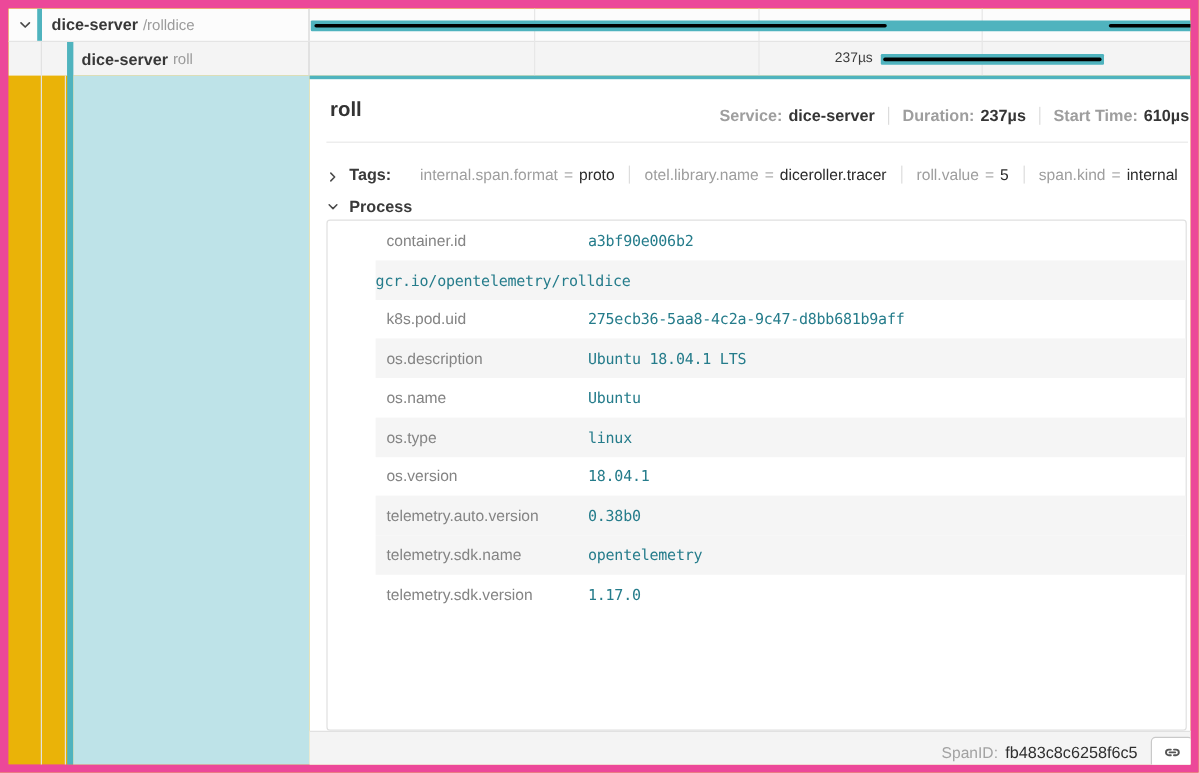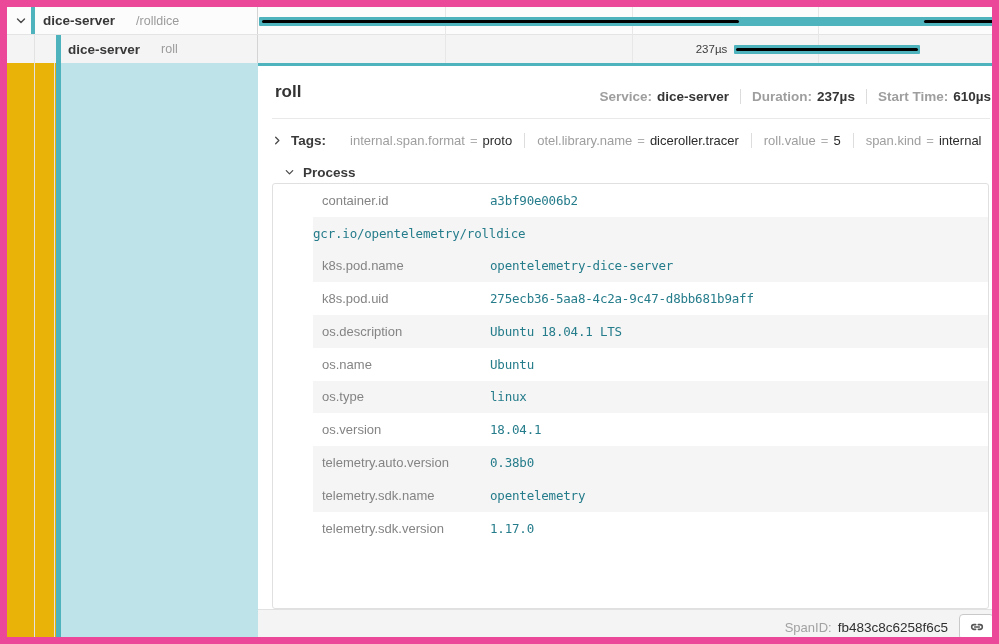--- a/index.html
+++ b/index.html
@@ -18,21 +18,21 @@
     border-right:1px solid #d4d4d4; display:flex; align-items:center; cursor:pointer;
   }
   .chev { color:#4a4a4a; display:inline-flex; }
   .r0 .chev { position:absolute; left:8px; top:8px; }
   .accent { position:absolute; top:0; width:4px; height:100%; background:#4fb3be; }
   .r0 .accent { left:24px; }
   .r1 .accent { left:49px; width:5px; }
   .svc { font-size:13.5px; font-weight:700; color:#383838; }
   .r0 .svc { margin-left:36px; }
   .r1 .svc { margin-left:61px; }
-  .op { font-size:12.5px; color:#9b9b9b; margin-left:21px; }
+  .op { font-size:12.5px; color:#9b9b9b; margin-left:4px; }
 
   
   .tl { position:absolute; left:252px; top:0; width:745px; height:56px; }
   .gridline { position:absolute; top:0; height:56px; width:1px; background:#e7e7e7; }
   .bar { position:absolute; height:9px; background:#4fb3be; border-radius:1px; cursor:pointer; }
   .bar.parent { left:0; width:100%; top:10px; }
   .bar.child  { left:63.8%; width:24.9%; top:38px; }
   .crit { position:absolute; top:3px; height:3px; background:#000; border-radius:2px; }
   .crit.s1 { left:0.4%; width:64%; }
   .crit.s2 { left:89.2%; width:10.4%; }
@@ -59,30 +59,30 @@
     position:absolute; right:13px; top:23px; display:flex; align-items:center;
     font-size:13.5px;
   }
   .ov-item { display:flex; align-items:center; padding:0 11px; }
   .ov-item + .ov-item { border-left:1px solid #dcdcdc; }
   .ov-item:last-child { padding-right:0; }
   .ov-label { color:#9e9e9e; margin-right:5px;font-weight:bold; }
   .ov-value { color:#353535; font-weight:700; }
   .hr { position:absolute; left:14px; right:14px; top:52px; height:1px; background:#e9e9e9; }
 
-  .tags-row { position:absolute; left:14px; top:61px; display:flex; align-items:center; height:26px; cursor:pointer; }
+  .tags-row { position:absolute; left:14px; top:61px; display:flex; align-items:flex-end; height:26px; cursor:pointer; }
   .sec-label { font-size:13.5px; font-weight:700; color:#3a3a3a; margin-left:8px; }
   .tag-list { display:flex; align-items:center; margin-left:12px; font-size:13px; }
   .tag { display:flex; align-items:center; padding:0 12px; }
   .tag + .tag { border-left:1px solid #ddd; }
   .tag .k { color:#9e9e9e; }
   .tag .eq { color:#b0b0b0; margin:0 5px; }
   .tag .v { color:#2b2b2b; }
 
-  .process-row { position:absolute; left:26px; top:94px; display:flex; align-items:center; height:24px; cursor:pointer; }
+  .process-row { position:absolute; left:14px; top:94px; display:flex; align-items:center; height:24px; cursor:pointer; }
 
   .kv-table {
     position:absolute; left:14px; right:15px; top:117px; height:426px;
     border:1px solid #e0e0e0; border-radius:3px; overflow:hidden; background:#fff;padding-left:40px;
   }
   .prow { display:flex; align-items:center; height:32.77px; }
   .prow.alt { background:#f5f5f5; }
   .pkey {
     width:177px; flex:0 0 177px; padding-left:9px;
     font-size:13px; color:#848484;
@@ -213,24 +213,20 @@
       <span class="sec-label">Process</span>
     </div>
 
     <div class="kv-table">
       <div class="prow">
         <div class="pkey">container.id</div>
         <div class="pval">a3bf90e006b2</div>
       </div>
       <div class="prow alt">
         <div class="pval">gcr.io/opentelemetry/rolldice</div>
-      </div>
-      <div class="prow alt">
-        <div class="pkey">k8s.pod.name</div>
-        <div class="pval">opentelemetry-dice-server</div>
       </div>
       <div class="prow">
         <div class="pkey">k8s.pod.uid</div>
         <div class="pval">275ecb36-5aa8-4c2a-9c47-d8bb681b9aff</div>
       </div>
       <div class="prow alt">
         <div class="pkey">os.description</div>
         <div class="pval">Ubuntu 18.04.1 LTS</div>
       </div>
       <div class="prow">

